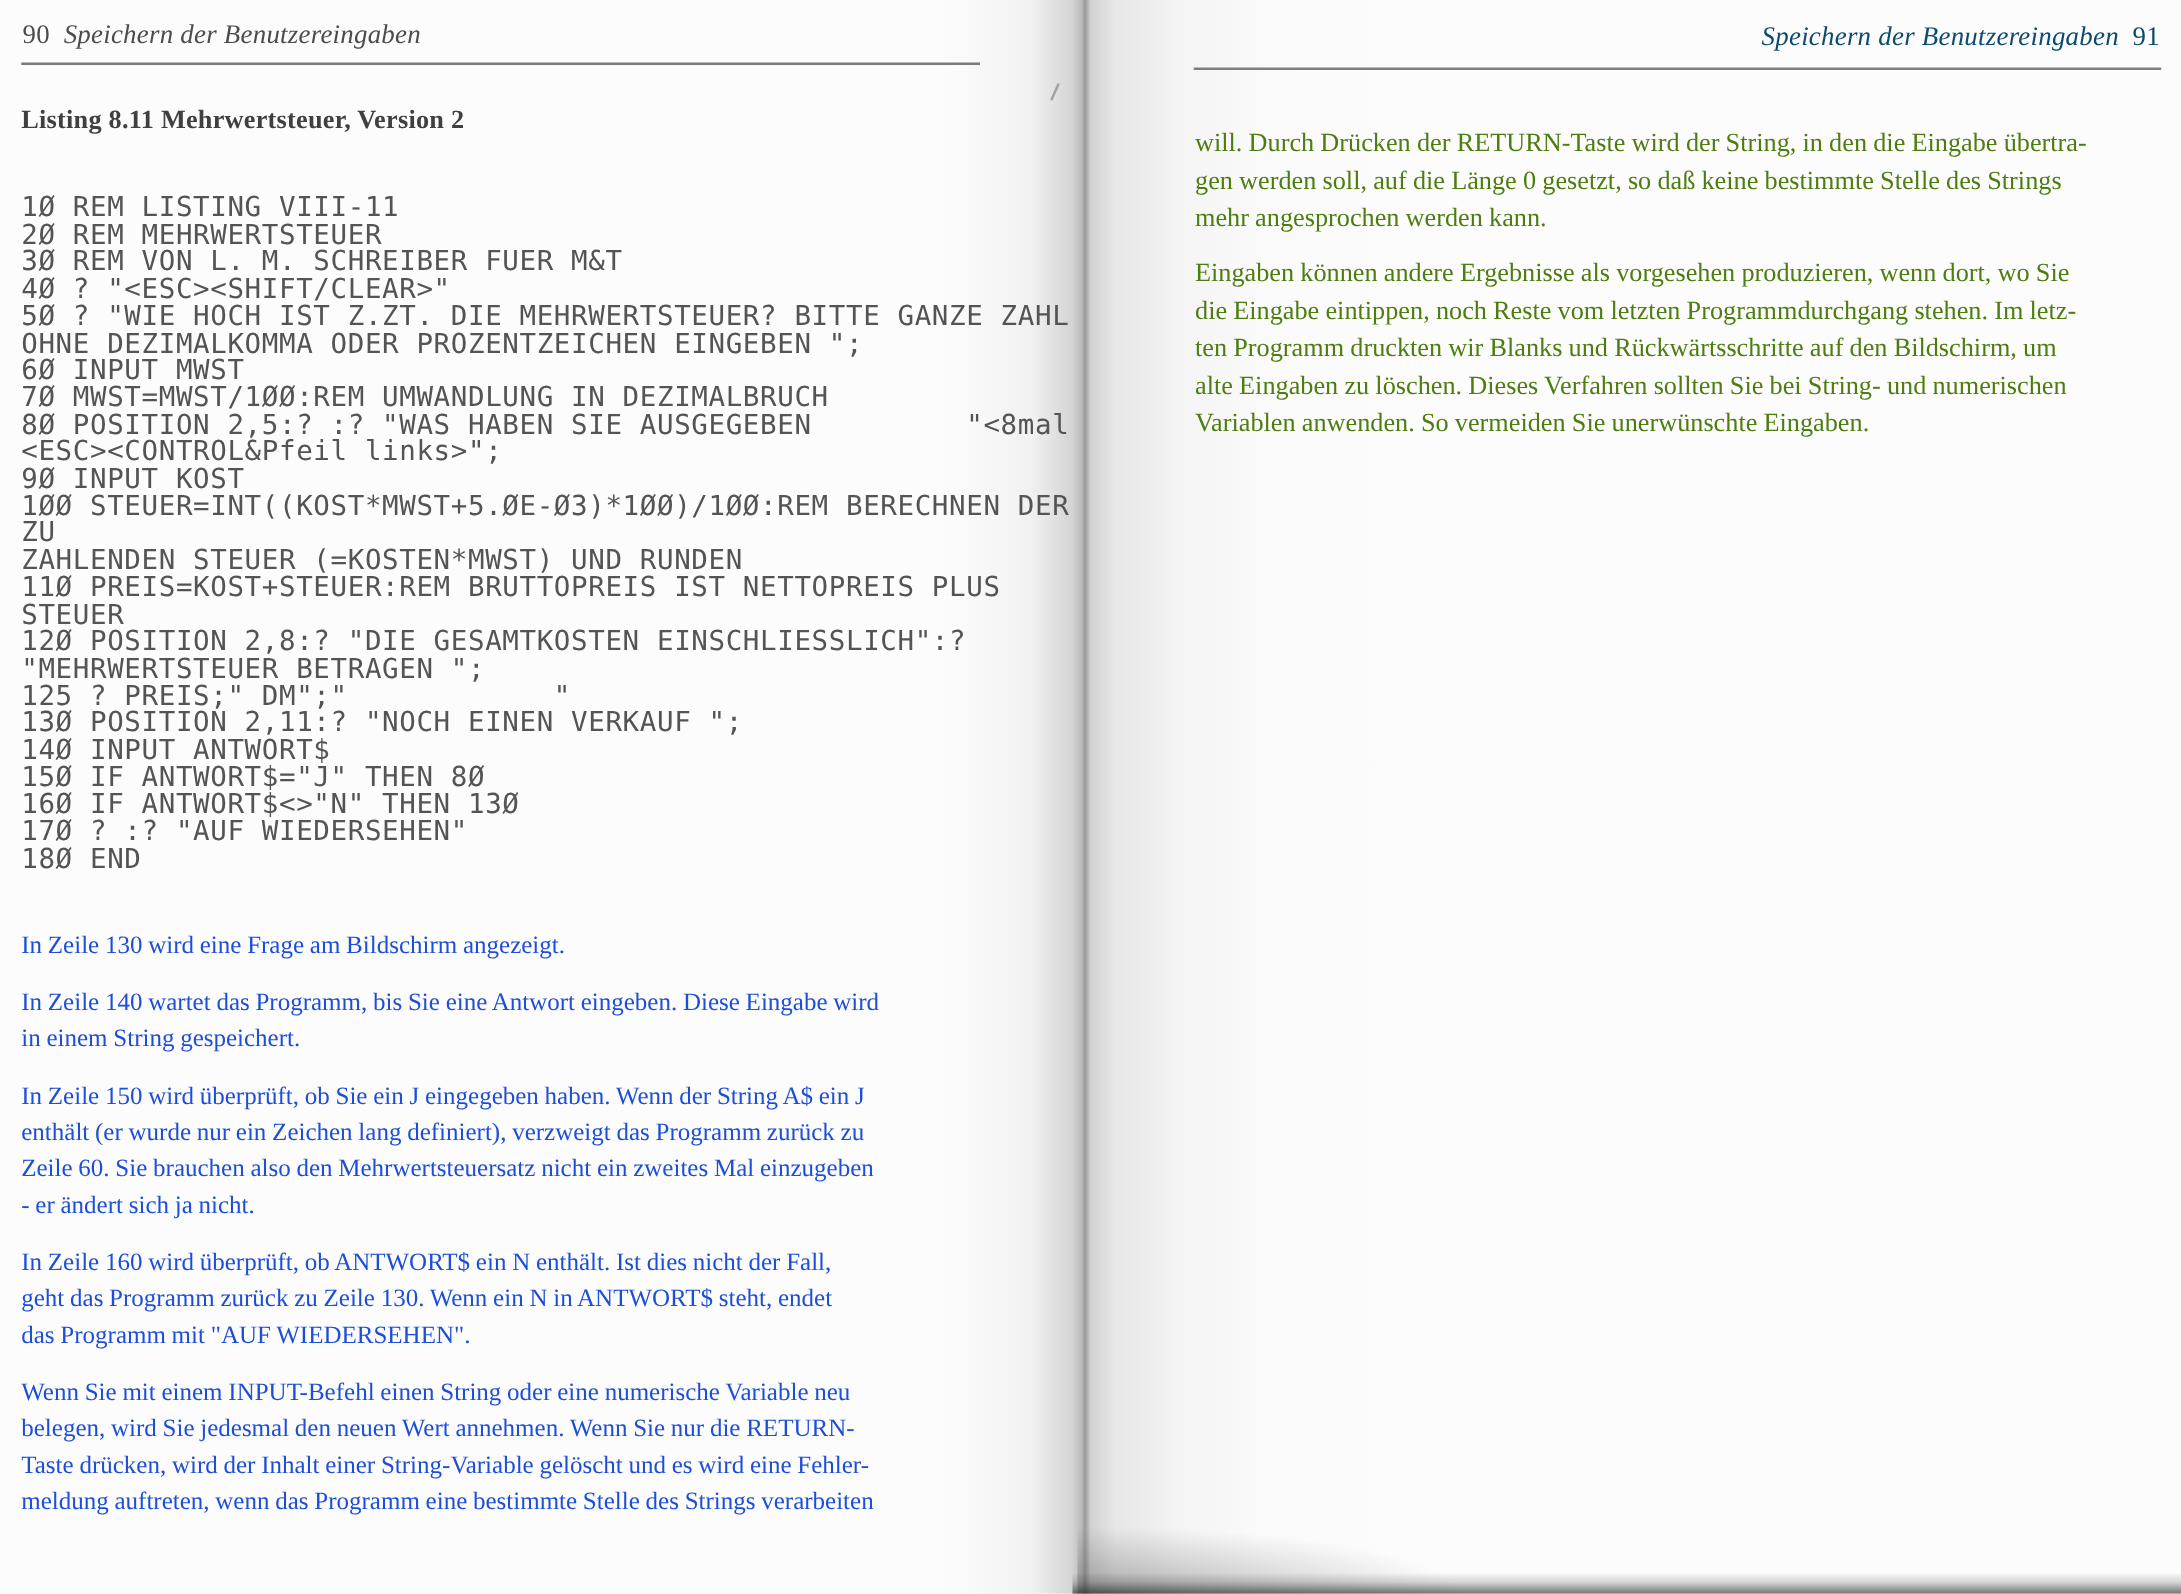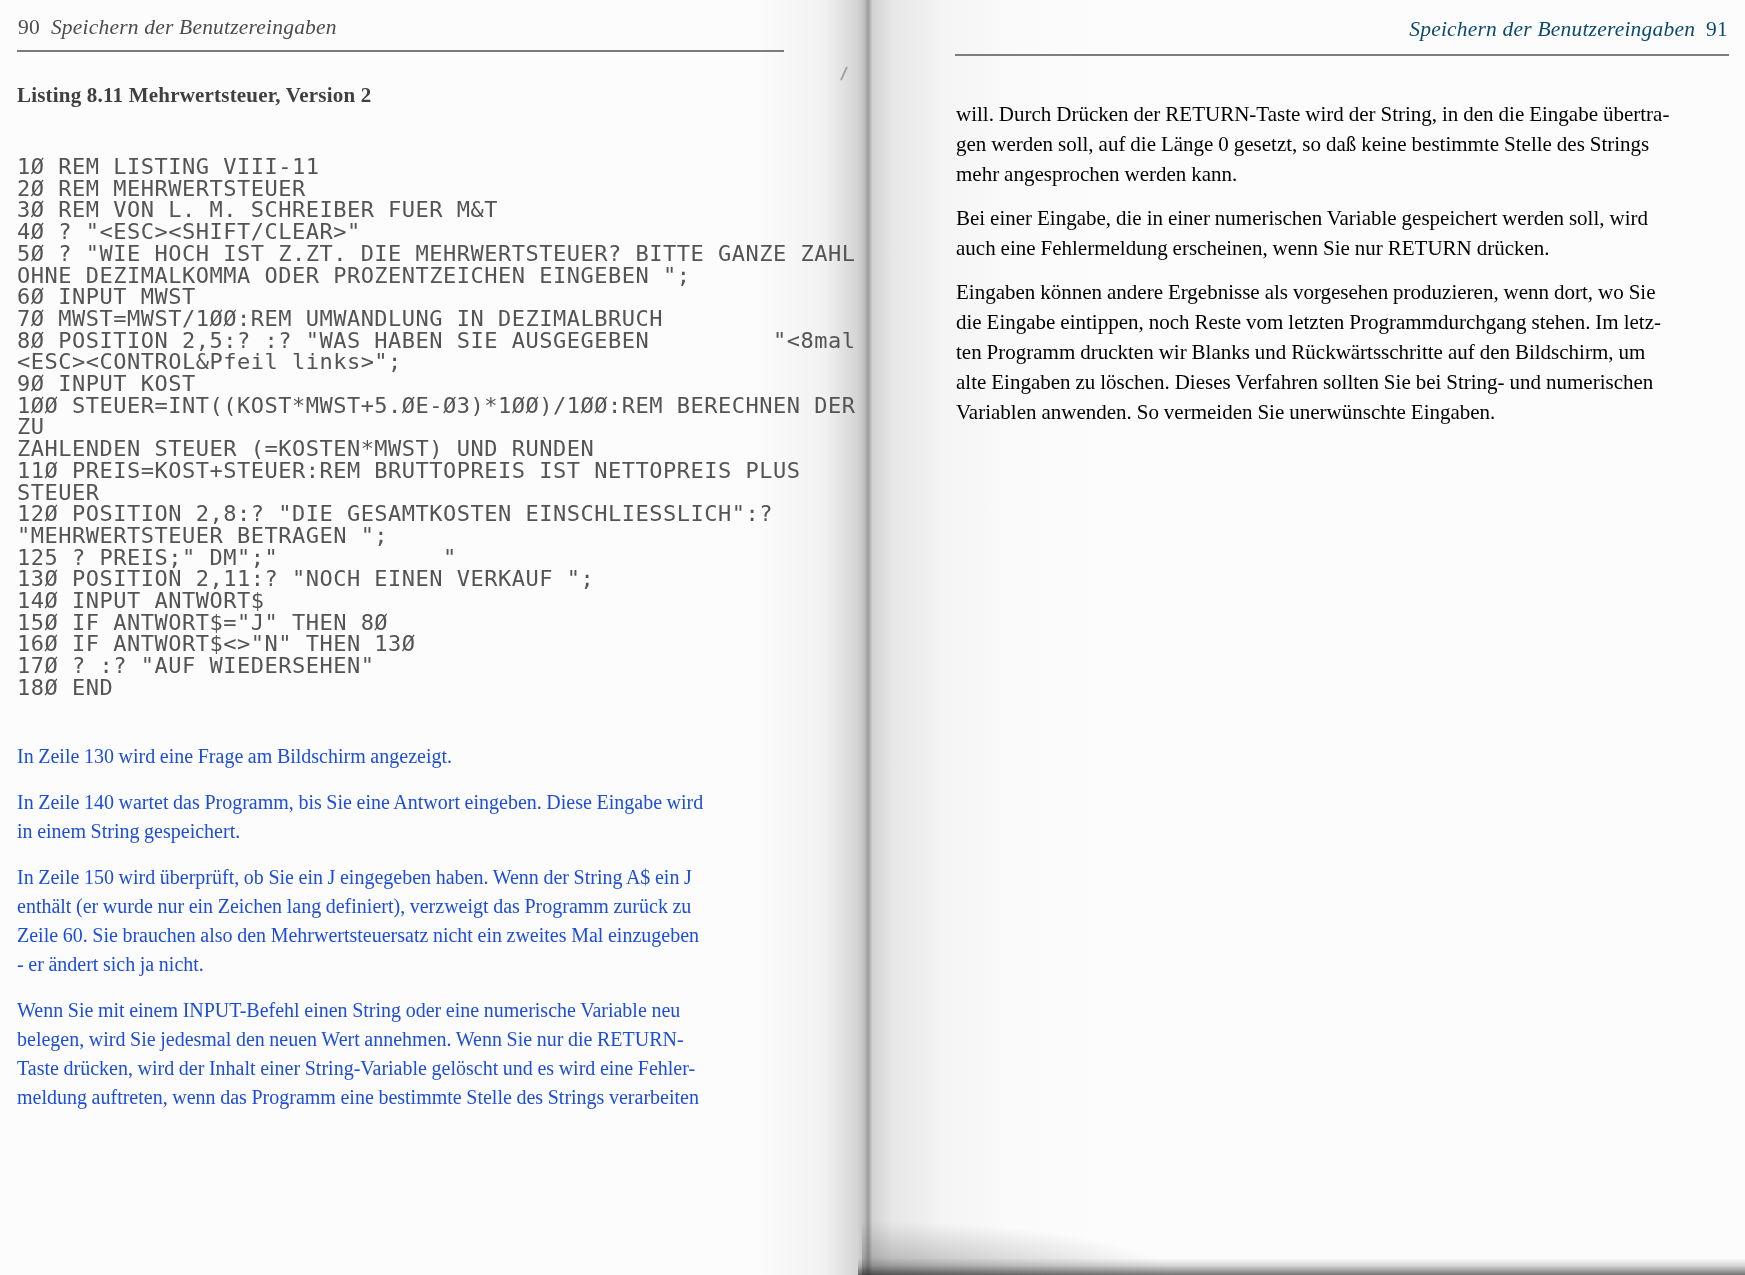--- a/index.html
+++ b/index.html
@@ -39,21 +39,21 @@
   .code{position:absolute;left:17px;top:156px;margin:0;
     font-family:"DejaVu Sans Mono",monospace;font-size:22px;line-height:21.7px;
     letter-spacing:0.5px;color:#545454;white-space:pre;}
   .lp-paras{position:absolute;left:17px;top:742px;width:768px;font-size:20px;line-height:29px;color:#1d4ed8;}
   .lp-paras p{margin:0 0 17px 0;white-space:pre-line;word-spacing:-0.4px;overflow:hidden;}
 
   
   .rp-head{position:absolute;left:950px;top:17px;width:778px;text-align:right;font-size:21.5px;color:#0c4a6e;letter-spacing:0.2px;}
   .rp-head .pn{font-style:normal;margin-left:11px;}
   .rp-rule{position:absolute;left:955px;top:54px;width:774px;height:2px;background:#7e7e7e;}
-  .rp-paras{position:absolute;left:956px;top:99px;width:782px;font-size:21px;line-height:30px;color:#000000;}
+  .rp-paras{position:absolute;left:956px;top:99px;width:782px;font-size:21px;line-height:30px;color:#4d7c0f;}
   .rp-paras p{margin:0 0 14px 0;white-space:pre-line;word-spacing:-0.3px;overflow:hidden;}
 </style>
 </head>
 <body>
 
 <div class="spread">
 
   <div class="right-page-bg"></div>
   <div class="gutter"></div>
   <div class="scratch"></div>
@@ -92,37 +92,38 @@
 18Ø END</pre>
 
   <div class="lp-paras">
     <p>In Zeile 130 wird eine Frage am Bildschirm angezeigt.</p>
     <p>In Zeile 140 wartet das Programm, bis Sie eine Antwort eingeben. Diese Eingabe wird
 in einem String gespeichert.</p>
     <p>In Zeile 150 wird überprüft, ob Sie ein J eingegeben haben. Wenn der String A$ ein J
 enthält (er wurde nur ein Zeichen lang definiert), verzweigt das Programm zurück zu
 Zeile 60. Sie brauchen also den Mehrwertsteuersatz nicht ein zweites Mal einzugeben
 - er ändert sich ja nicht.</p>
+    <p>In Zeile 160 wird überprüft, ob ANTWORT$ ein N enthält. Ist dies nicht der Fall,
+geht das Programm zurück zu Zeile 130. Wenn ein N in ANTWORT$ steht, endet
+das Programm mit "AUF WIEDERSEHEN".</p>
     <p>Wenn Sie mit einem INPUT-Befehl einen String oder eine numerische Variable neu
 belegen, wird Sie jedesmal den neuen Wert annehmen. Wenn Sie nur die RETURN-
 Taste drücken, wird der Inhalt einer String-Variable gelöscht und es wird eine Fehler-
 meldung auftreten, wenn das Programm eine bestimmte Stelle des Strings verarbeiten</p>
   </div>
 
   <div class="rp-head">
     <span class="head-italic">Speichern der Benutzereingaben</span><span class="pn">91</span>
   </div>
   <div class="rp-rule"></div>
 
   <div class="rp-paras">
     <p>will. Durch Drücken der RETURN-Taste wird der String, in den die Eingabe übertra-
 gen werden soll, auf die Länge 0 gesetzt, so daß keine bestimmte Stelle des Strings
 mehr angesprochen werden kann.</p>
-    <p>Bei einer Eingabe, die in einer numerischen Variable gespeichert werden soll, wird
-auch eine Fehlermeldung erscheinen, wenn Sie nur RETURN drücken.</p>
     <p>Eingaben können andere Ergebnisse als vorgesehen produzieren, wenn dort, wo Sie
 die Eingabe eintippen, noch Reste vom letzten Programmdurchgang stehen. Im letz-
 ten Programm druckten wir Blanks und Rückwärtsschritte auf den Bildschirm, um
 alte Eingaben zu löschen. Dieses Verfahren sollten Sie bei String- und numerischen
 Variablen anwenden. So vermeiden Sie unerwünschte Eingaben.</p>
   </div>
 
   <div class="corner-shadow"></div>
   <div class="bottom-shadow"></div>
 

